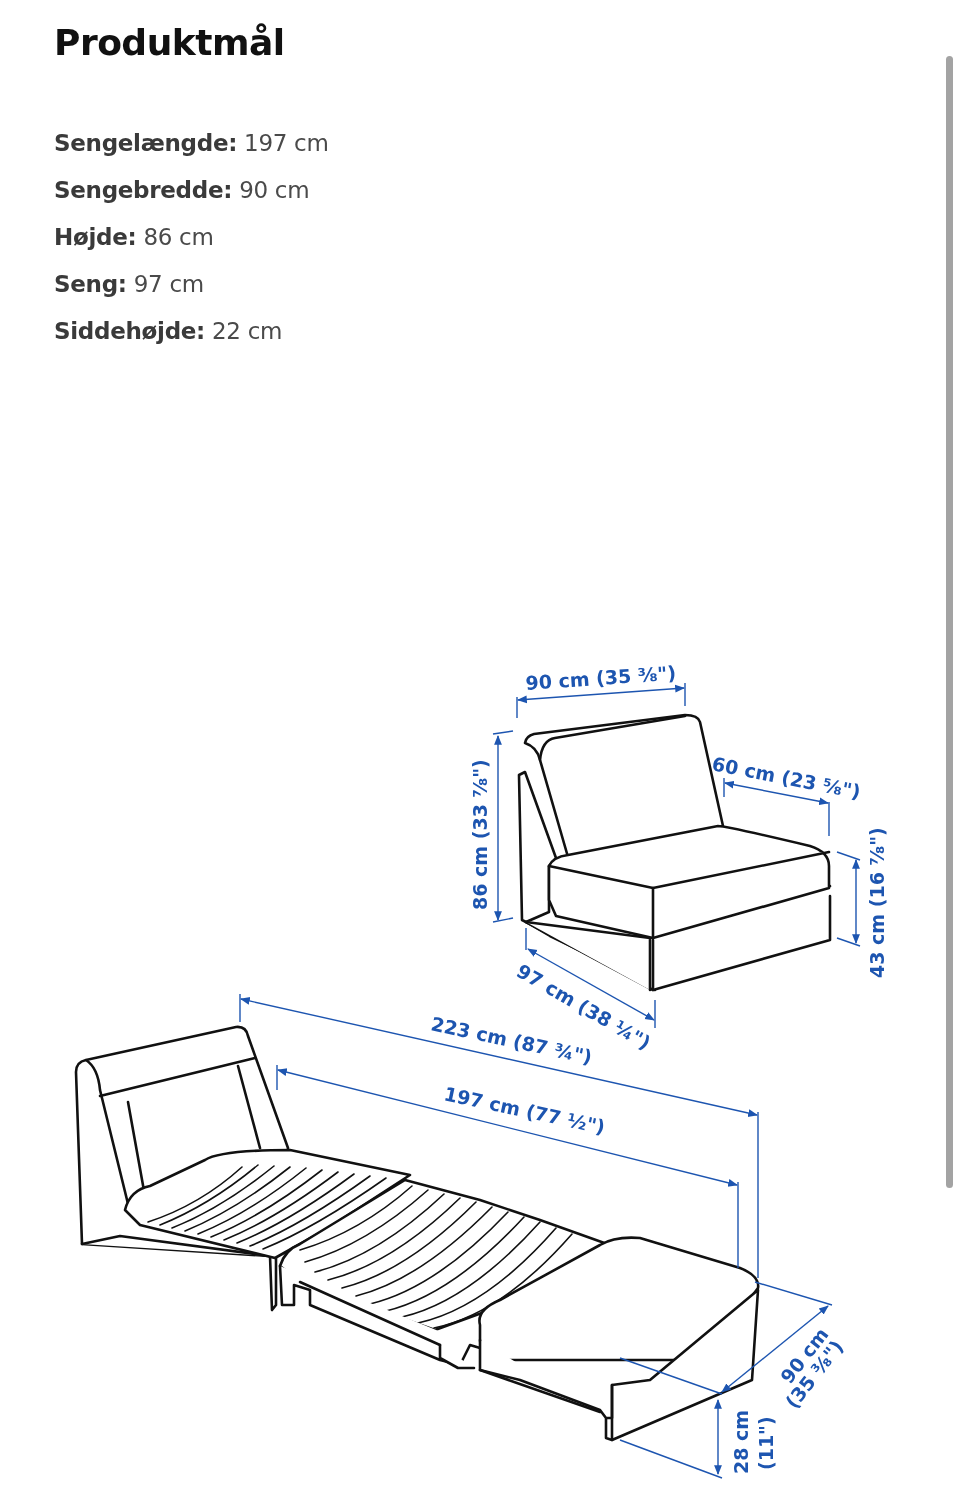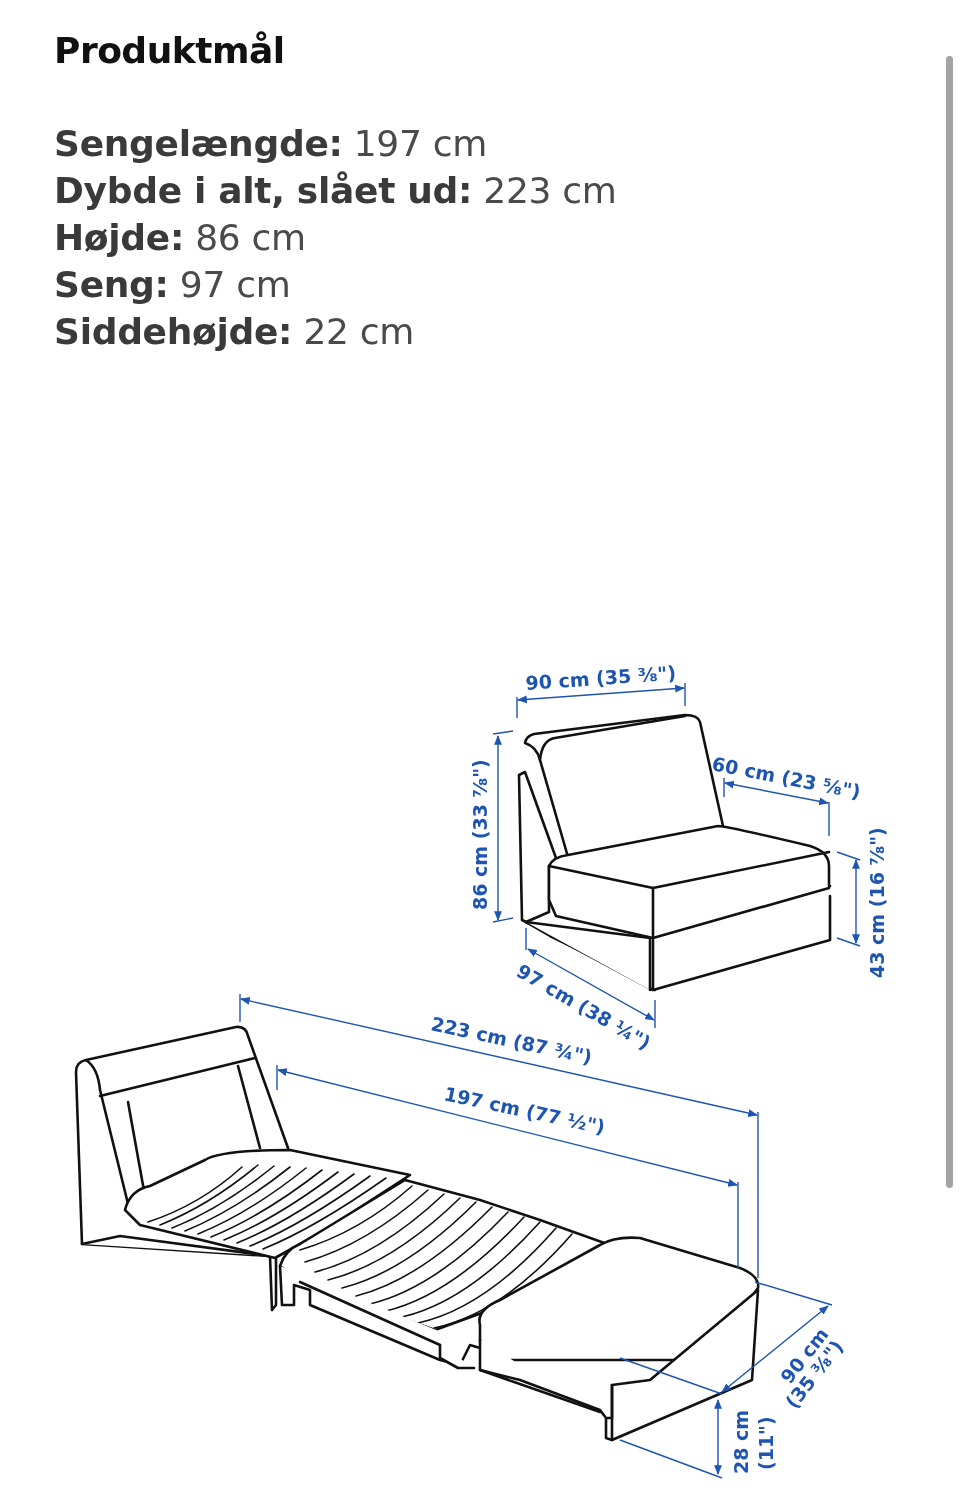--- a/index.html
+++ b/index.html
@@ -10,37 +10,37 @@
     body {
       width: 960px;
       height: 1488px;
       position: relative;
       overflow: hidden;
       font-family: "DejaVu Sans", "Liberation Sans", sans-serif;
     }
     .page-title {
       position: absolute;
       left: 54px;
-      top: 30px;
+      top: 22px;
       margin: 0;
       font-size: 36px;
       font-weight: bold;
       color: #111111;
       letter-spacing: -0.5px;
     }
     .spec-list {
       position: absolute;
       left: 54px;
       top: 120px;
       margin: 0;
       padding: 0;
       list-style: none;
     }
     .spec-item {
-      font-size: 36px;
+      font-size: 23px;
       line-height: 47.1px;
       color: #484848;
       white-space: nowrap;
       letter-spacing: -0.3px;
     }
     .spec-label {
       font-weight: bold;
       color: #3a3a3a;
     }
     .spec-value {
@@ -70,21 +70,21 @@
       border-radius: 4px;
     }
   </style>
 </head>
 <body>
 
 <h1 class="page-title">Produktmål</h1>
 
 <ul class="spec-list">
   <li class="spec-item"><span class="spec-label">Sengelængde:</span> <span class="spec-value">197 cm</span></li>
-  <li class="spec-item"><span class="spec-label">Dybde i alt, slået ud:</span> <span class="spec-value">223 cm</span></li>
+  <li class="spec-item"><span class="spec-label">Sengebredde:</span> <span class="spec-value">90 cm</span></li>
   <li class="spec-item"><span class="spec-label">Højde:</span> <span class="spec-value">86 cm</span></li>
   <li class="spec-item"><span class="spec-label">Seng:</span> <span class="spec-value">97 cm</span></li>
   <li class="spec-item"><span class="spec-label">Siddehøjde:</span> <span class="spec-value">22 cm</span></li>
 </ul>
 
 <svg class="diagram" viewBox="0 600 960 888" xmlns="http://www.w3.org/2000/svg">
   <defs>
     <marker id="arr" viewBox="0 0 10 10" refX="9" refY="5" markerWidth="7" markerHeight="7" orient="auto-start-reverse">
       <path d="M0,1 L10,5 L0,9 z" fill="#1d55b0"></path>
     </marker>

